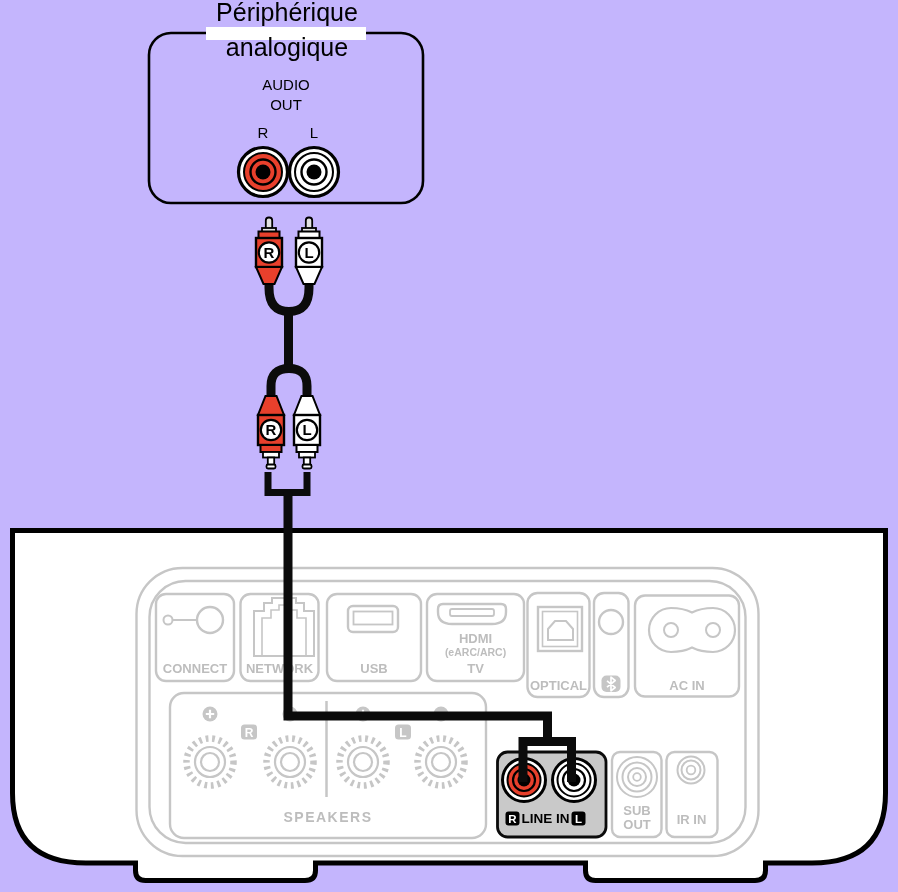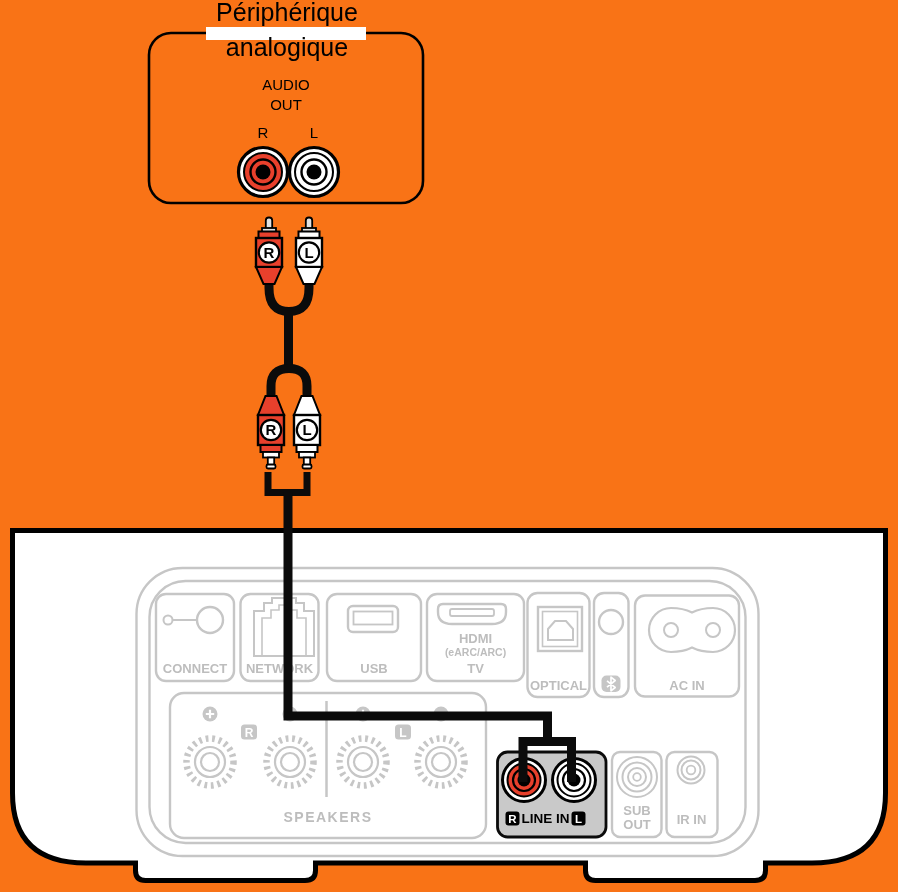--- a/index.html
+++ b/index.html
@@ -1,16 +1,16 @@
 <!DOCTYPE html>
 <html style="--red: #e8402c; --cable: #0b0b0b; --outline: #000000; --panel_line: #c6c6c6; --panel_text: #bdbdbd; --highlight: #c9c9c9;"><head>
 <meta charset="utf-8">
 <style>
   html,body{margin:0;padding:0;background:#fff;}
-  .stage{width:898px;height:892px;position:relative;background:#f97316;}
+  .stage{width:898px;height:892px;position:relative;background:#c4b5fd;}
   svg{display:block;font-family:"Liberation Sans","DejaVu Sans",sans-serif;}
   
   .blk{stroke:var(--outline);fill:none;}
   .devbody{fill:#ffffff;stroke:var(--outline);stroke-width:5;}
   .gln{stroke:var(--panel_line);fill:none;}
   .gbox{stroke:var(--panel_line);fill:#ffffff;stroke-width:2.4;}
   .gfill{fill:var(--panel_line);stroke:none;}
   .cable{stroke:var(--cable);stroke-width:9;fill:none;}
   .cable-sq{stroke:var(--cable);stroke-width:9;fill:none;stroke-linejoin:miter;}
   .redf{fill:var(--red);stroke:var(--outline);}

